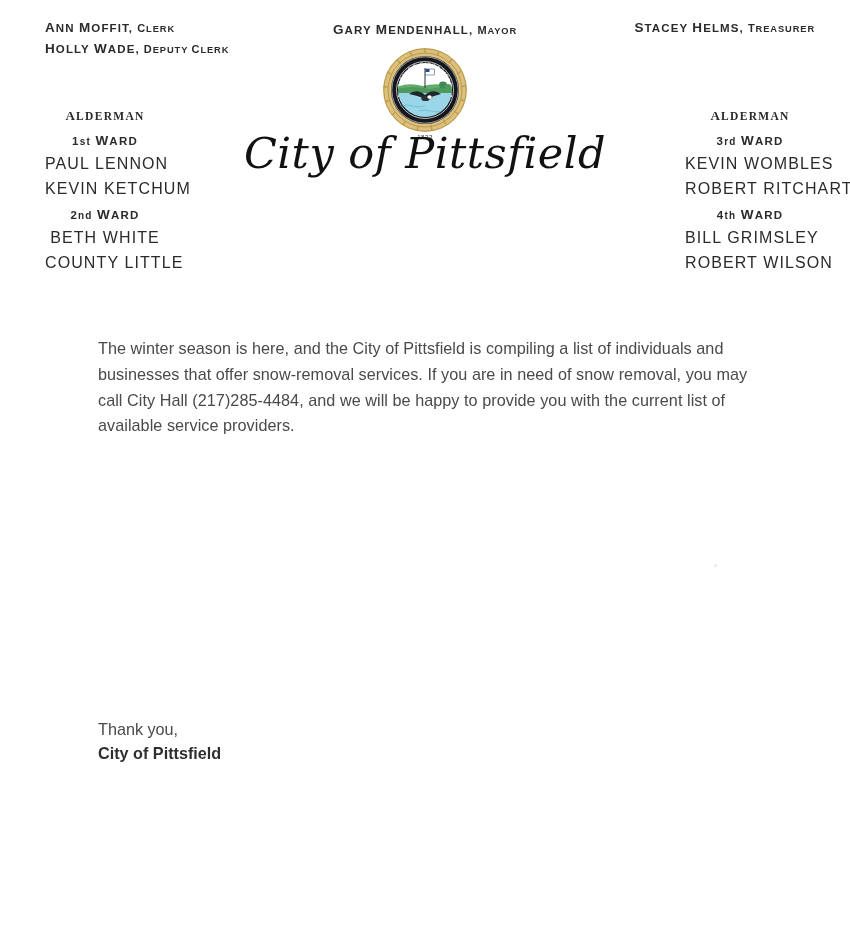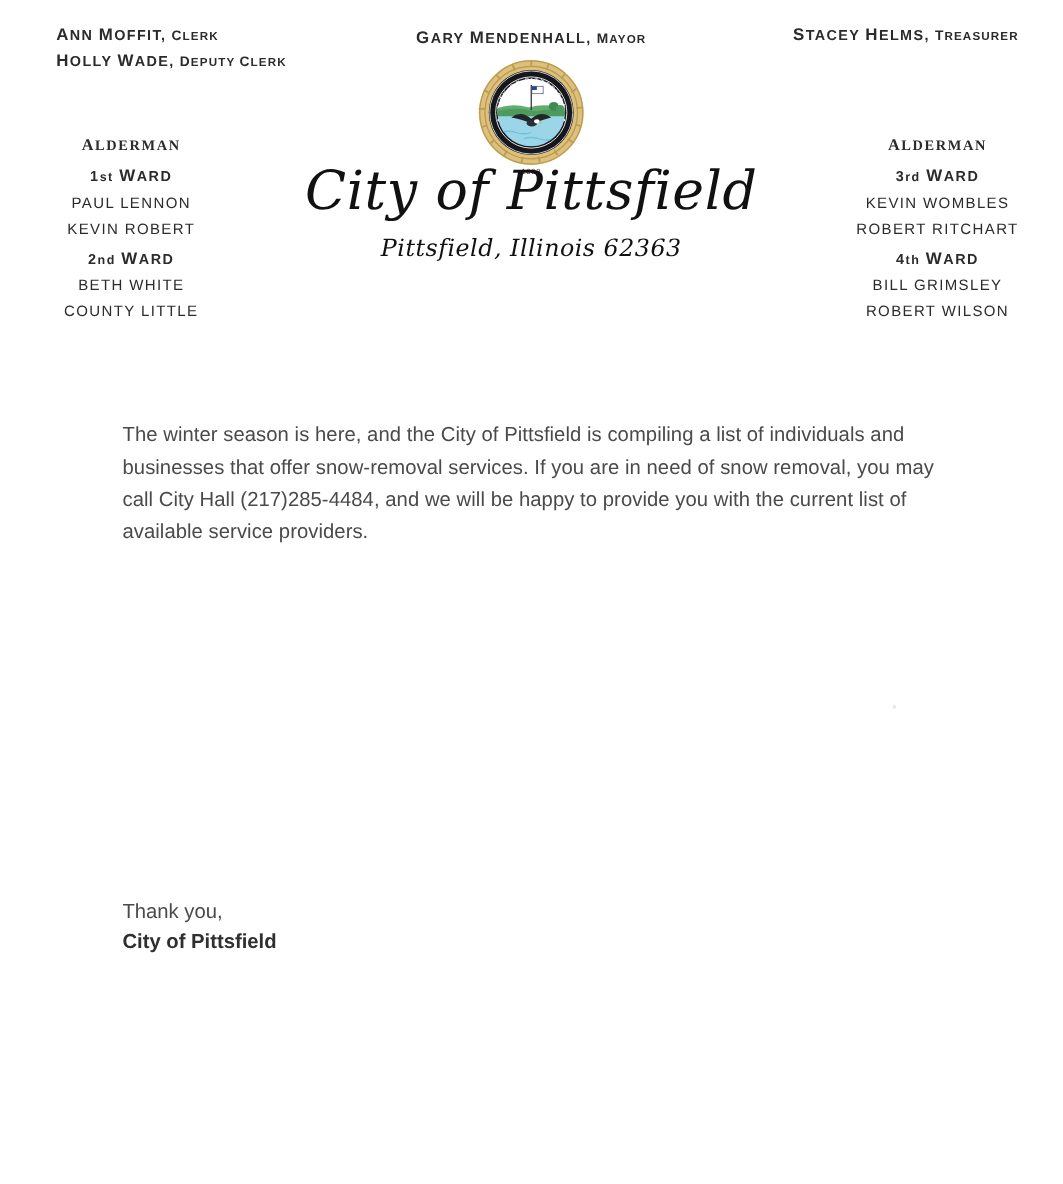--- a/index.html
+++ b/index.html
@@ -131,21 +131,21 @@
     font-size: 11.5px;
     letter-spacing: 1.2px;
     color: #2b2b2b;
     margin-top: 9px;
     margin-bottom: 7px;
     white-space: nowrap;
   }
   .ward-num .big { font-size: 13.5px; }
   .ward-num .ord { font-size: 10px; }
   .ward-member {
-    font-size: 12px;
+    font-size: 16px;
     letter-spacing: 1.1px;
     color: #2b2b2b;
     margin-bottom: 7px;
     white-space: nowrap;
   }
 
   
   .doc-body {
     position: absolute;
     left: 98px;
@@ -297,33 +297,32 @@
         <path d="M22 60 q6 -2 12 0 t12 0" stroke="#6fc0d8" stroke-width="1" fill="none"></path>
         <path d="M40 65 q6 -2 12 0 t12 0" stroke="#6fc0d8" stroke-width="1" fill="none"></path>
       </g>
 
       <text x="46" y="93" font-family="Liberation Sans, sans-serif" font-size="6" fill="#2b2b2b" text-anchor="middle" letter-spacing="0.6">1833</text>
     </svg>
   </div>
 
   <div class="script-title">City of Pittsfield</div>
   <div class="script-addr">
-    <div>Pittsfield, Illinois 62363</div>
   </div>
 
   <div class="wards-left">
     <div class="ward-heading">
       <span class="cap">A</span><span>LDERMAN</span>
     </div>
     <div class="ward-num">
       <span class="big"><span style="font-size: 11.5px;">1</span></span><span class="ord">st</span>
       <span class="big"><span style="font-size: 13.5px;">W</span><span style="font-size: 11.5px;">A</span><span style="font-size: 11.5px;">R</span><span style="font-size: 11.5px;">D</span></span>
     </div>
     <div class="ward-member">PAUL LENNON</div>
-    <div class="ward-member">KEVIN ROBERT</div>
+    <div class="ward-member">KEVIN KETCHUM</div>
     <div class="ward-num">
       <span class="big"><span style="font-size: 11.5px;">2</span></span><span class="ord">nd</span>
       <span class="big"><span style="font-size: 13.5px;">W</span><span style="font-size: 11.5px;">A</span><span style="font-size: 11.5px;">R</span><span style="font-size: 11.5px;">D</span></span>
     </div>
     <div class="ward-member">BETH WHITE</div>
     <div class="ward-member">COUNTY LITTLE</div>
   </div>
 
   <div class="wards-right">
     <div class="ward-heading">

